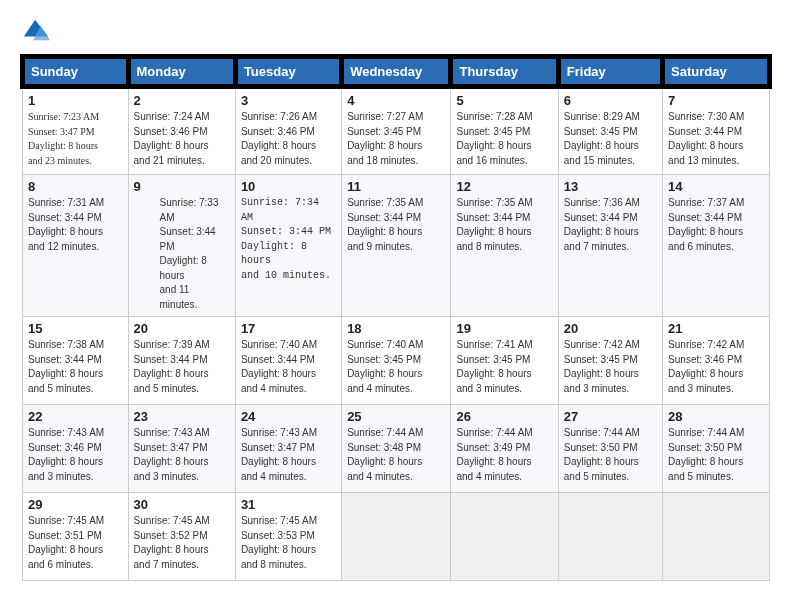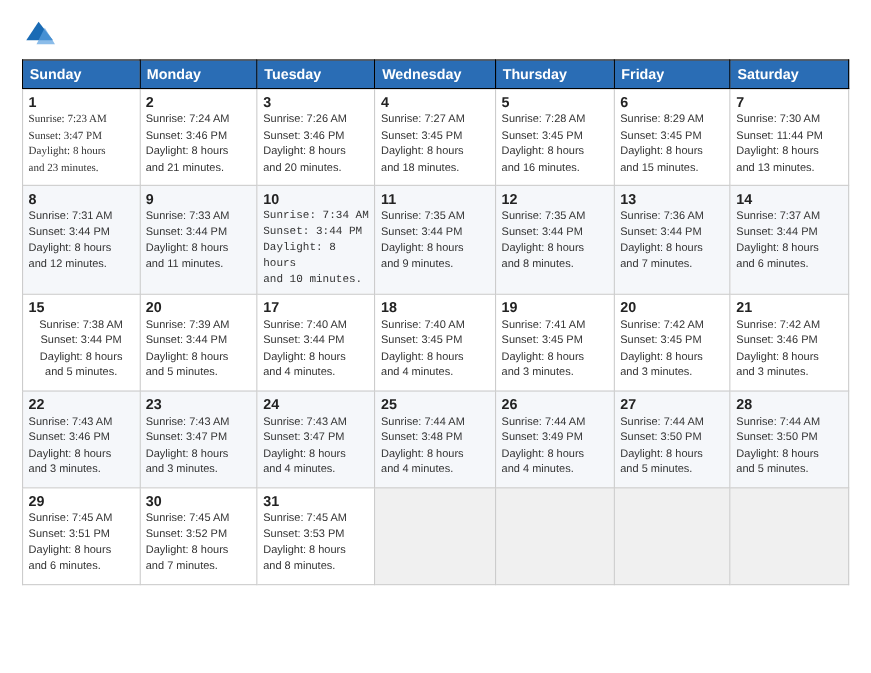--- a/index.html
+++ b/index.html
@@ -56,21 +56,21 @@
       border-collapse: collapse;
       font-size: 10.5px;
     }
     thead tr th {
       background-color: #2a6db5;
       color: #fff;
       text-align: left;
       padding: 5px 6px;
       font-size: 13px;
       font-weight: bold;
-      border: 1px solid #000000;
+      border: 5px solid #000000;
     }
     tbody tr td {
       border: 1px solid #ccc;
       vertical-align: top;
       padding: 4px 5px;
       width: 113px;
       height: 88px;
       background: #fff;
     }
     tbody tr:nth-child(even) td {
@@ -169,36 +169,36 @@
           <td>
             <span class="day-num">6</span>
             <div class="day-info" style="white-space: pre-line;">Sunrise: 8:29 AM
 Sunset: 3:45 PM
 Daylight: 8 hours
 and 15 minutes.</div>
           </td>
           <td>
             <span class="day-num">7</span>
             <div class="day-info" style="white-space: pre-line;">Sunrise: 7:30 AM
-Sunset: 11:44 PM
+Sunset: 3:44 PM
 Daylight: 8 hours
 and 13 minutes.</div>
           </td>
         </tr>
         <tr>
           <td>
             <span class="day-num">8</span>
             <div class="day-info" style="white-space: pre-line;">Sunrise: 7:31 AM
 Sunset: 3:44 PM
 Daylight: 8 hours
 and 12 minutes.</div>
           </td>
           <td>
             <span class="day-num">9</span>
-            <div class="day-info" style="white-space: pre-line;">Sunrise: 7:33 AM
+            <div class="day-info" style="white-space: pre-line; margin-left: 26px;">Sunrise: 7:33 AM
 Sunset: 3:44 PM
 Daylight: 8 hours
 and 11 minutes.</div>
           </td>
           <td>
             <span class="day-num">10</span>
             <div class="day-info" style="white-space: pre-line; font-family: Liberation Mono, monospace;">Sunrise: 7:34 AM
 Sunset: 3:44 PM
 Daylight: 8 hours
 and 10 minutes.</div>
@@ -228,21 +228,21 @@
             <span class="day-num">14</span>
             <div class="day-info" style="white-space: pre-line;">Sunrise: 7:37 AM
 Sunset: 3:44 PM
 Daylight: 8 hours
 and 6 minutes.</div>
           </td>
         </tr>
         <tr>
           <td>
             <span class="day-num">15</span>
-            <div class="day-info" style="white-space: pre-line; text-align: center;">Sunrise: 7:38 AM
+            <div class="day-info" style="white-space: pre-line;">Sunrise: 7:38 AM
 Sunset: 3:44 PM
 Daylight: 8 hours
 and 5 minutes.</div>
           </td>
           <td>
             <span class="day-num">20</span>
             <div class="day-info" style="white-space: pre-line;">Sunrise: 7:39 AM
 Sunset: 3:44 PM
 Daylight: 8 hours
 and 5 minutes.</div>

